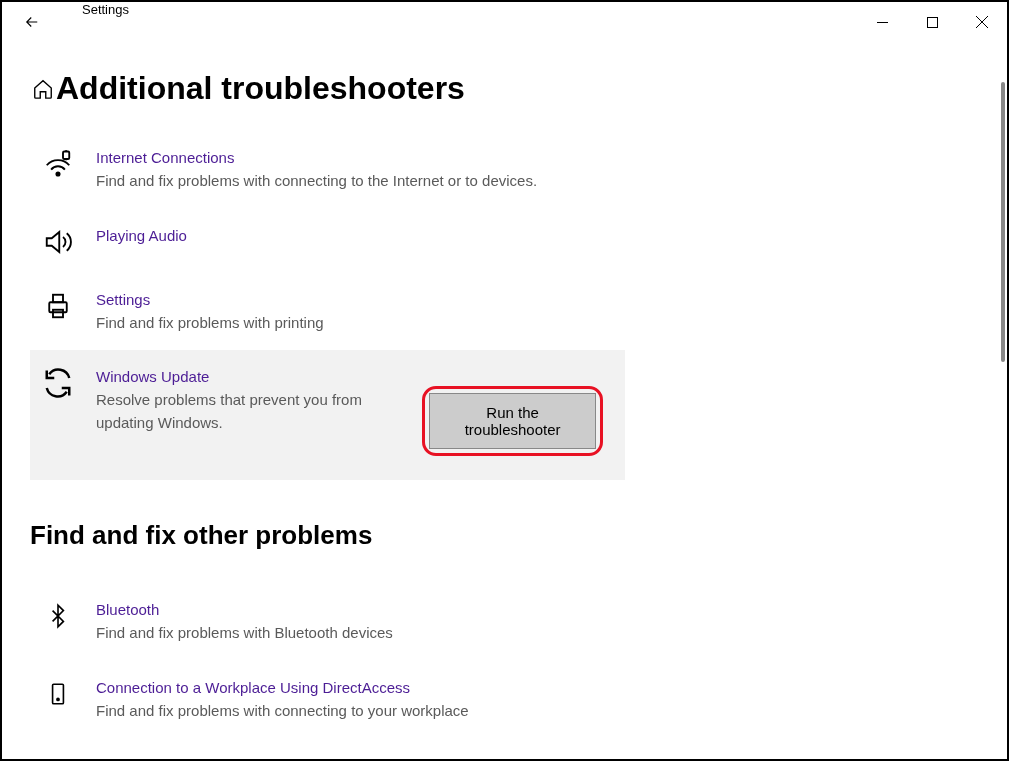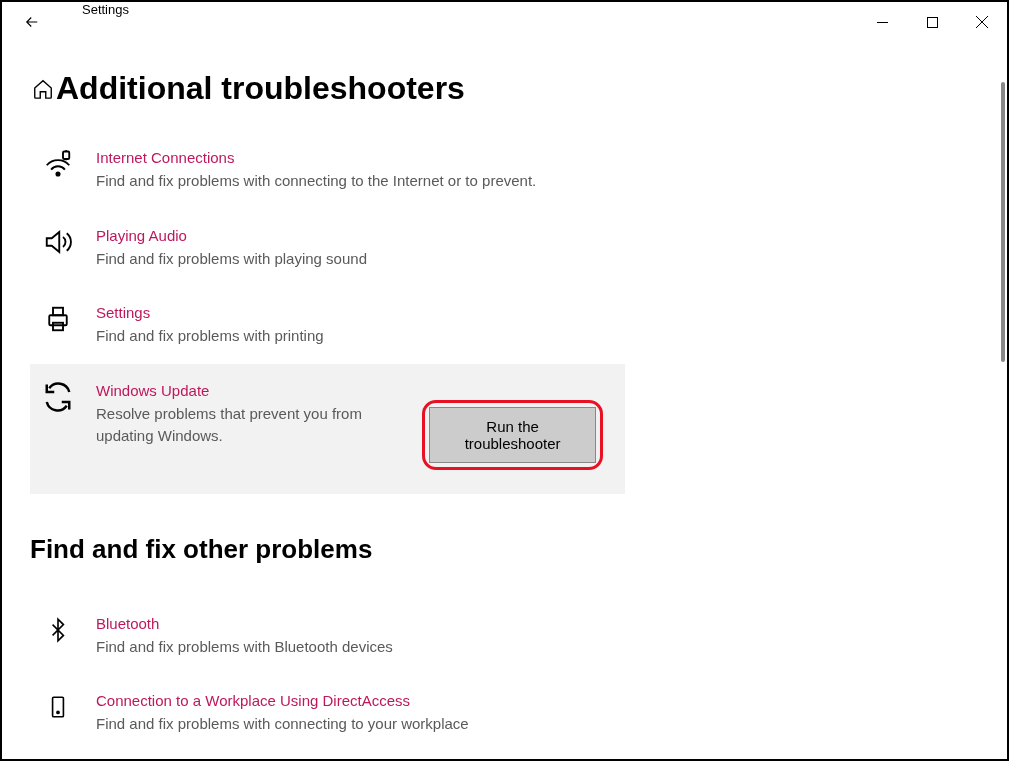--- a/index.html
+++ b/index.html
@@ -87,21 +87,21 @@
     justify-content: center;
     align-items: flex-start;
     padding-top: 2px;
     flex-shrink: 0;
   }
   .tsh-text {
     flex: 1;
   }
   .tsh-title {
     font-size: 15px;
-    color: #be185d;
+    color: #4c1d95;
     line-height: 1.4;
   }
   .tsh-desc {
     font-size: 15px;
     color: #5a5a5a;
     line-height: 1.5;
     margin-top: 2px;
   }
   .run-btn-wrap {
     display: flex;
@@ -184,34 +184,33 @@
       <div class="tsh-icon">
         <svg width="30" height="30" viewBox="0 0 24 24" fill="none" stroke="#000" stroke-width="1.5">
           <path d="M3 13a12 12 0 0118 0M6.5 16.5a7 7 0 0111 0"></path>
           <circle cx="12" cy="20" r="1.3" fill="#000"></circle>
           <rect x="16" y="2" width="5" height="6" rx="1" fill="none"></rect>
           <path d="M18.5 2v-1M18.5 8v1"></path>
         </svg>
       </div>
       <div class="tsh-text">
         <div class="tsh-title">Internet Connections</div>
-        <div class="tsh-desc">Find and fix problems with connecting to the Internet or to prevent.</div>
+        <div class="tsh-desc">Find and fix problems with connecting to the Internet or to devices.</div>
       </div>
     </div>
 
     <div class="tsh-item">
       <div class="tsh-icon">
         <svg width="30" height="30" viewBox="0 0 24 24" fill="none" stroke="#000" stroke-width="1.5">
           <path d="M3 9v6h4l6 5V4L7 9H3z" fill="none"></path>
           <path d="M16 8a5 5 0 010 8M19 5a9 9 0 010 14"></path>
         </svg>
       </div>
       <div class="tsh-text">
         <div class="tsh-title">Playing Audio</div>
-        <div class="tsh-desc">Find and fix problems with playing sound</div>
       </div>
     </div>
 
     <div class="tsh-item">
       <div class="tsh-icon">
         <svg width="30" height="30" viewBox="0 0 24 24" fill="none" stroke="#000" stroke-width="1.5">
           <rect x="5" y="9" width="14" height="8" rx="1"></rect>
           <rect x="8" y="3" width="8" height="6"></rect>
           <rect x="8" y="15" width="8" height="6"></rect>
         </svg>

